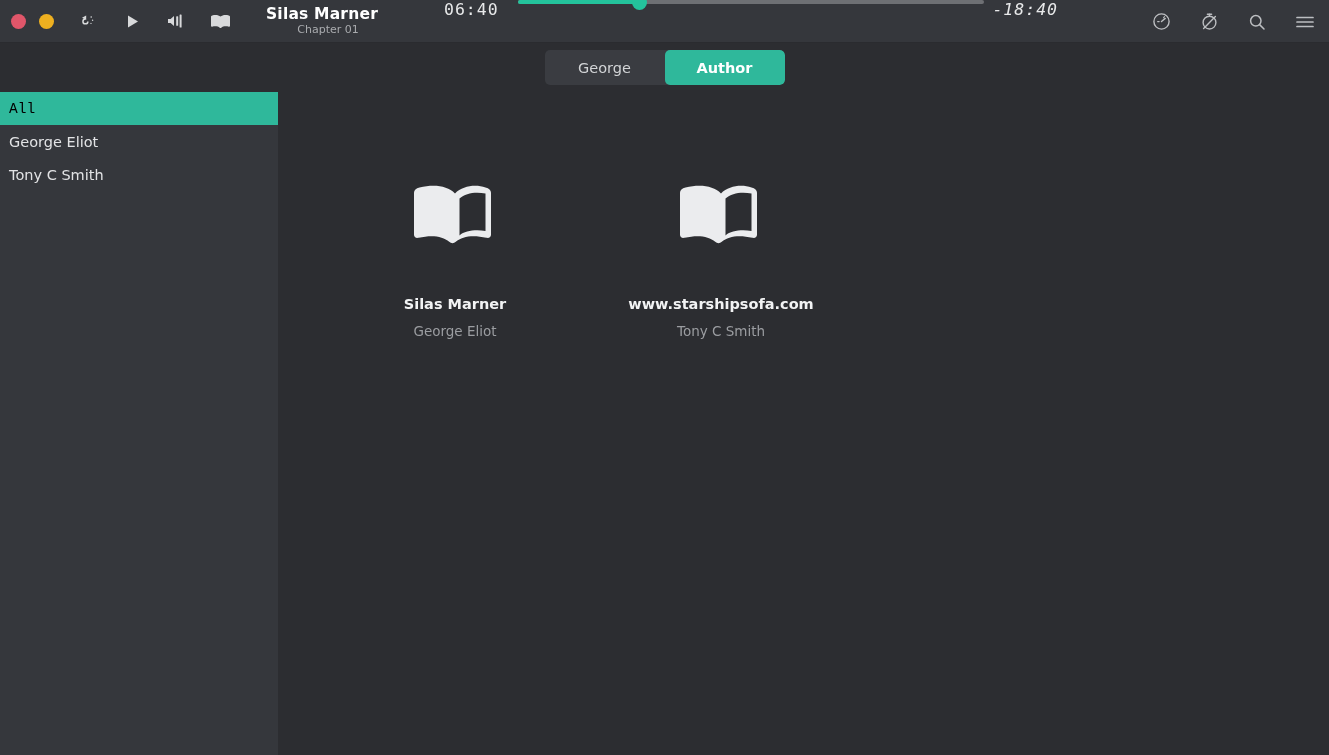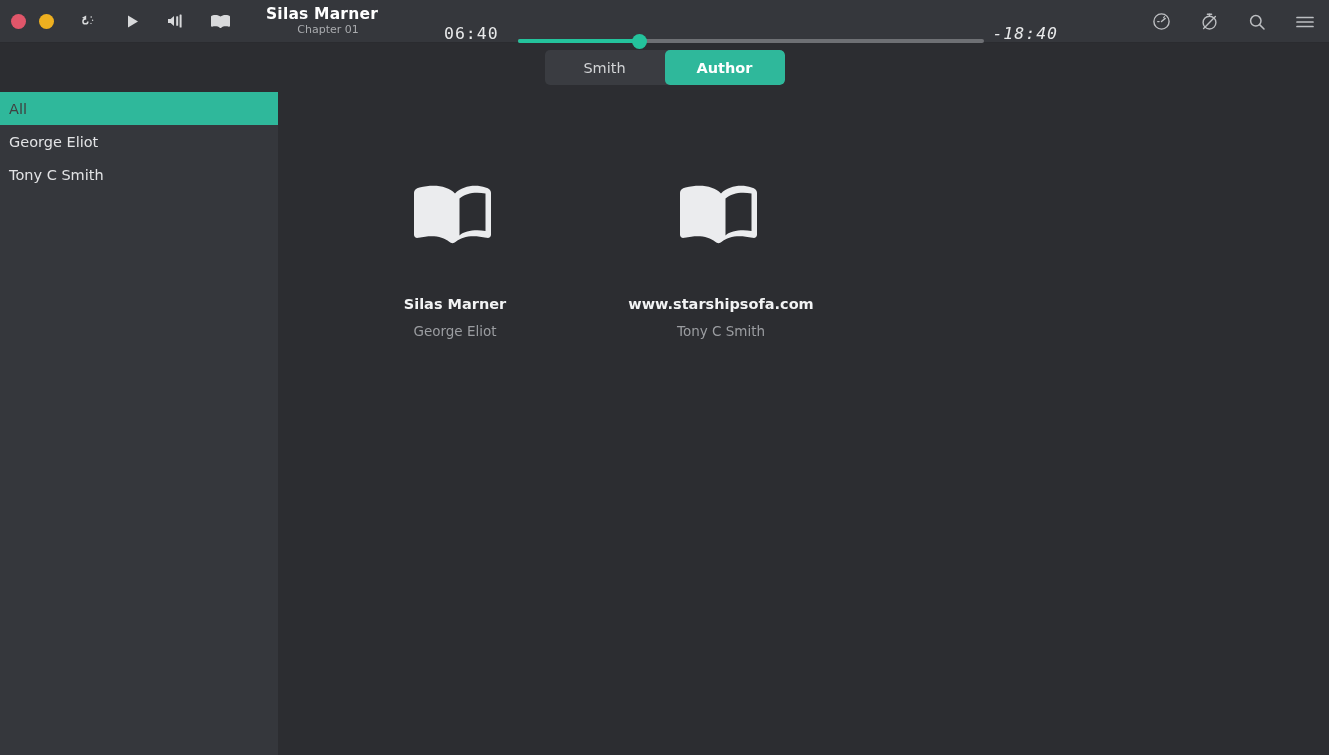--- a/index.html
+++ b/index.html
@@ -37,21 +37,21 @@
     font-family:"DejaVu Sans", sans-serif;
     font-size:15.5px; font-weight:bold; color:#ffffff;
     letter-spacing:.2px;
   }
   .title-sub{
     font-size:11px; color:#a9abae; margin-top:2px;margin-left:12px;
   }
 
   .seekwrap{
     position:absolute; left:444px; top:0; height:43px;
-    display:flex; align-items:flex-end; 
+    display:flex; align-items:flex-start; 
   }
   .time{
     font-family:"DejaVu Sans Mono", monospace;
     font-size:16.5px; color:#e8e9ea; letter-spacing:1px;
     min-width:74px;
   }
   .time.right{ text-align:right;font-style:italic; }
   .track{
     position:relative; width:466px; height:4px;
     background:#6e7074; border-radius:2px;
@@ -94,21 +94,21 @@
 
   .sidebar{
     width:278px; flex:0 0 278px; background:#35373c;
     padding-top:0;
   }
   .side-item{
     height:33px; display:flex; align-items:center;
     padding-left:9px; font-size:14.5px; color:#e2e3e5;
     cursor:pointer;
   }
-  .side-item.active{ background:#2fb89b; color:#404040; }
+  .side-item.active{ background:#2fb89b; color:#000000;font-family:Liberation Mono, monospace; }
 
   .content{ flex:1; background:#2c2d31; position:relative; }
   .grid{
     display:flex; padding-top:62px; padding-left:44px;
   }
   .card{
     width:266px; display:flex; flex-direction:column; align-items:center;
     cursor:pointer;
   }
   .cover{
@@ -216,21 +216,21 @@
       <svg width="20" height="16" viewBox="0 0 20 16" stroke="currentColor" stroke-width="1.7">
         <path d="M2 3.5 h16 M2 8 h16 M2 12.5 h16" stroke-linecap="round"></path>
       </svg>
     </div>
 
   </div>
 </div>
 
 <div class="tabstrip">
   <div class="tabgroup">
-    <div class="tab">Smith</div>
+    <div class="tab">George</div>
     <div class="tab active">Author</div>
   </div>
 </div>
 
 <div class="body">
 
   <div class="sidebar">
     <div class="side-item active">All</div>
     <div class="side-item">George Eliot</div>
     <div class="side-item">Tony C Smith</div>

